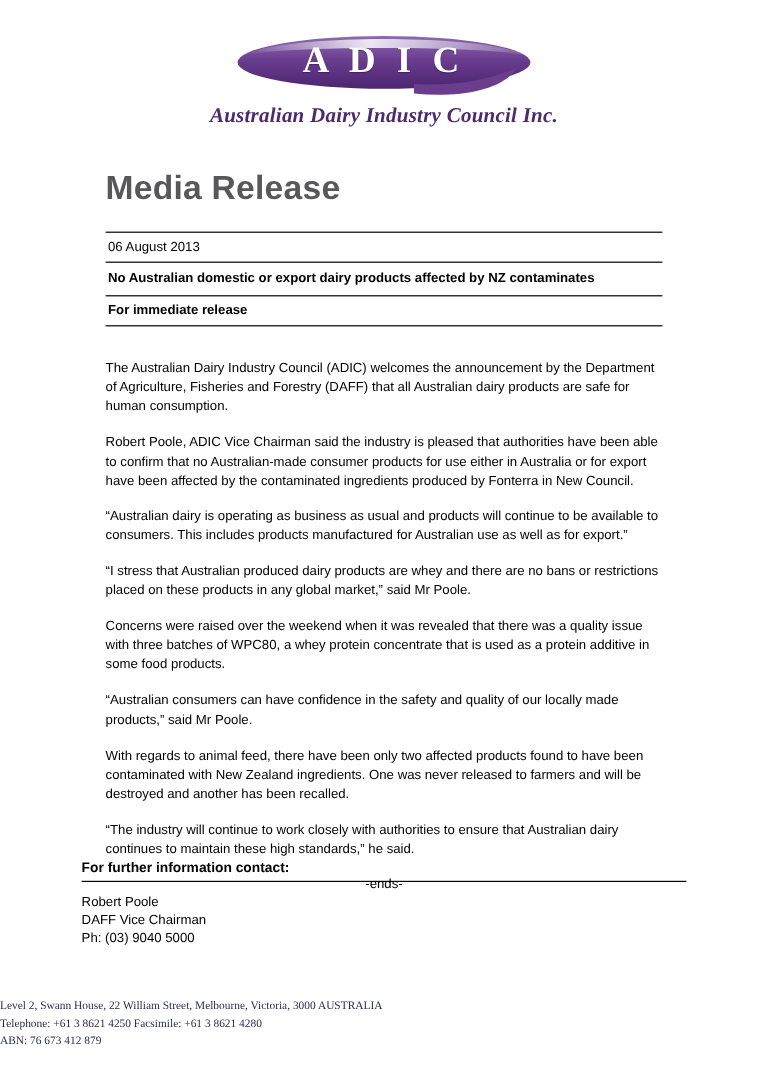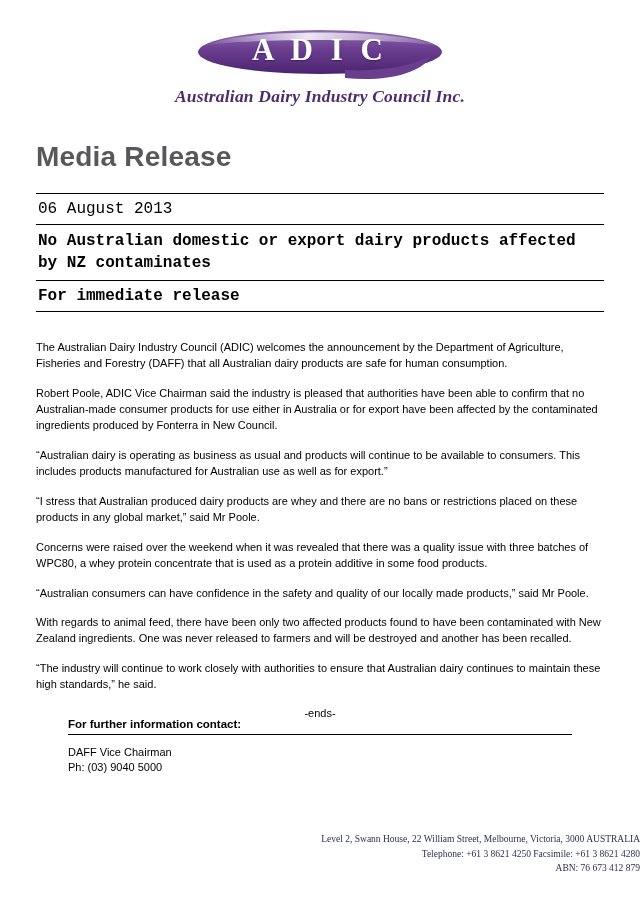--- a/index.html
+++ b/index.html
@@ -12,21 +12,21 @@
     background: #ffffff;
     font-family: "Liberation Sans", sans-serif;
     color: #000000;
     overflow: hidden;
   }
   .page {
     position: relative;
     width: 640px;
     height: 905px;
     box-sizing: border-box;
-    padding: 0 36px;
+    padding: 0 88px;
   }
 
   
   .logo-block {
     padding-top: 26px;
     text-align: center;
   }
   .logo-mark {
     position: relative;
     width: 250px;
@@ -75,23 +75,22 @@
   
   .rule {
     border: 0;
     border-top: 1px solid #000;
     margin: 0;
   }
   .meta {
     margin-top: 20px;
   }
   .meta-row {
-    font-size: 16px;
+    font-size: 11px;
     padding: 6px 2px 6px 2px;
-    font-family: Liberation Mono, monospace;
   }
   .meta-date {
     font-weight: normal;
   }
   .meta-headline {
     font-weight: bold;
     line-height: 1.35;
   }
   .meta-release {
     font-weight: bold;
@@ -130,21 +129,21 @@
     font-size: 11px;
     line-height: 1.35;
   }
 
   
   .footer {
     position: absolute;
     left: 0;
     right: 0;
     bottom: 30px;
-    text-align: right;
+    text-align: left;
     font-family: "Liberation Serif", serif;
     font-size: 9.5px;
     color: #2c2c52;
     line-height: 1.5;
   }
 </style>
 </head>
 <body>
 
 <div class="page">
@@ -194,20 +193,21 @@
     <p>“Australian consumers can have confidence in the safety and quality of our locally made products,” said Mr Poole.</p>
     <p>With regards to animal feed, there have been only two affected products found to have been contaminated with New Zealand ingredients. One was never released to farmers and will be destroyed and another has been recalled.</p>
     <p>“The industry will continue to work closely with authorities to ensure that Australian dairy continues to maintain these high standards,” he said.</p>
     <div class="ends">-ends-</div>
   </div>
 
   <div class="contact">
     <div class="contact-title">For further information contact:</div>
     <hr class="rule">
     <div class="contact-lines">
+      <div>Robert Poole</div>
       <div>DAFF Vice Chairman</div>
       <div>Ph: (03) 9040 5000</div>
     </div>
   </div>
 
   <div class="footer">
     <div>Level 2, Swann House, 22 William Street, Melbourne, Victoria, 3000 AUSTRALIA</div>
     <div>Telephone: +61 3 8621 4250     Facsimile: +61 3 8621 4280</div>
     <div>ABN: 76 673 412 879</div>
   </div>

